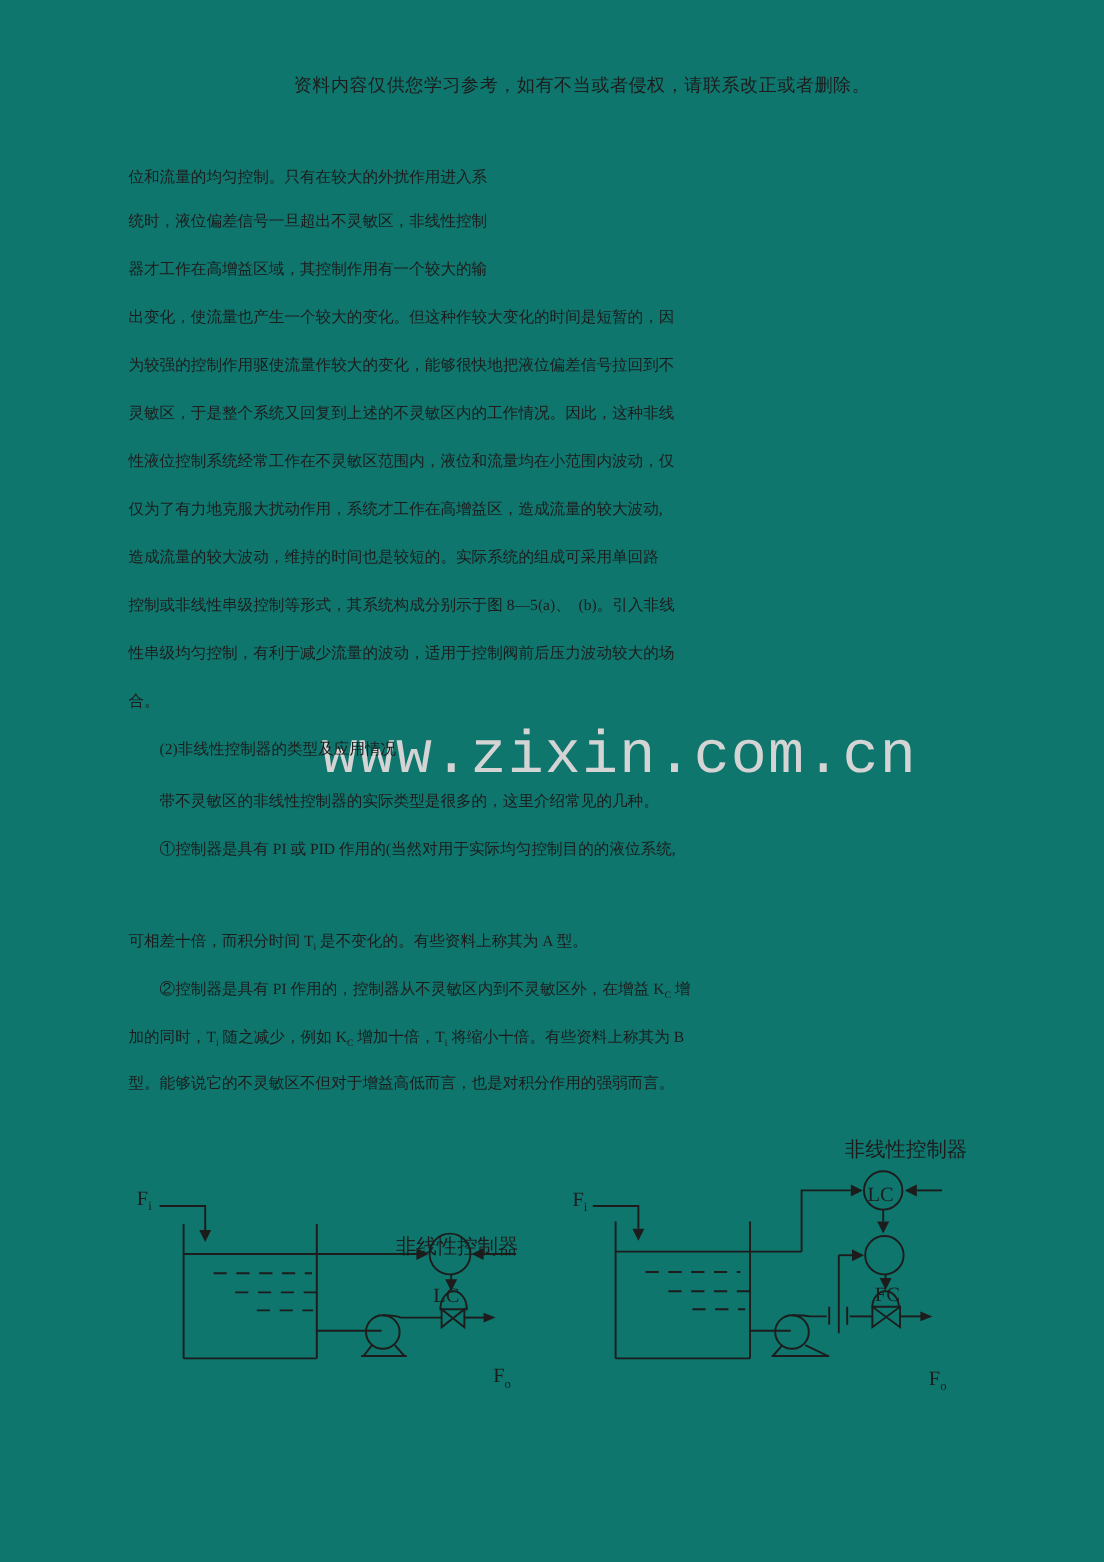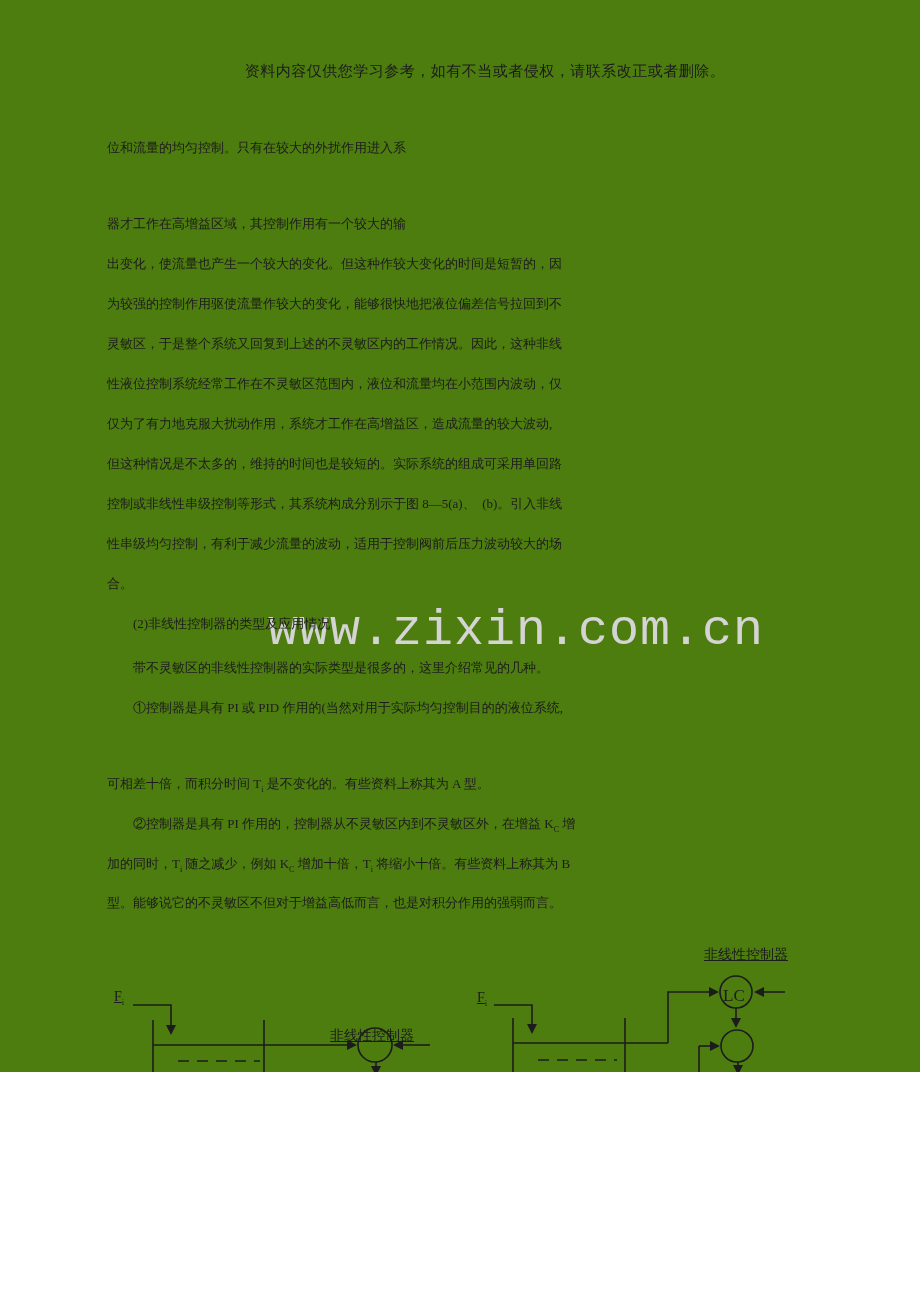--- a/index.html
+++ b/index.html
@@ -1,55 +1,56 @@
 <!DOCTYPE html>
 <html><head>
 <meta charset="utf-8">
 <style>
   html,body { margin:0; padding:0; background:#fff; }
   .page {
-    position:relative; width:920px; height:1072px; background:#4d7c0f;
+    position:relative; width:920px; height:1302px; background:#0f766e;
     font-family:"Liberation Serif","DejaVu Serif",serif; color:#1c1c1c; overflow:hidden;
   }
   .hdr {
     position:absolute; top:62px; left:25px; width:920px;
     text-align:center; font-size:15px; letter-spacing:0.5px;
   }
   .wm {
     position:absolute; top:602px; left:268px; z-index:0;
     font-family:Liberation Mono, monospace;
     font-size:50px; color:#d4d4d4; letter-spacing:1px; white-space:nowrap;
   }
   .bl {
     position:absolute; left:107px; z-index:1;
     font-size:13px; line-height:27px; white-space:pre; letter-spacing:0px;
   }
   sub { font-size:0.62em; line-height:0; }
   .lbl { position:absolute; z-index:3; white-space:nowrap; }
-  .f19 { font-size:14px;text-decoration:underline; }
+  .f19 { font-size:17px; }
   .f17 { font-size:17px; }
   svg.fig { position:absolute; left:0; top:0; z-index:2; }
 </style>
 </head>
 <body>
 
 <div class="page">
 
   <div class="hdr">资料内容仅供您学习参考，如有不当或者侵权，请联系改正或者删除。</div>
 
   <div class="wm">www.zixin.com.cn</div>
 
   <div class="bl" style="top:134px">位和流量的均匀控制。只有在较大的外扰作用进入系</div>
+  <div class="bl" style="top:170px">统时，液位偏差信号一旦超出不灵敏区，非线性控制</div>
   <div class="bl" style="top:210px">器才工作在高增益区域，其控制作用有一个较大的输</div>
   <div class="bl" style="top:250px">出变化，使流量也产生一个较大的变化。但这种作较大变化的时间是短暂的，因</div>
   <div class="bl" style="top:290px">为较强的控制作用驱使流量作较大的变化，能够很快地把液位偏差信号拉回到不</div>
   <div class="bl" style="top:330px">灵敏区，于是整个系统又回复到上述的不灵敏区内的工作情况。因此，这种非线</div>
   <div class="bl" style="top:370px">性液位控制系统经常工作在不灵敏区范围内，液位和流量均在小范围内波动，仅</div>
   <div class="bl" style="top:410px">仅为了有力地克服大扰动作用，系统才工作在高增益区，造成流量的较大波动,</div>
-  <div class="bl" style="top:450px">但这种情况是不太多的，维持的时间也是较短的。实际系统的组成可采用单回路</div>
+  <div class="bl" style="top:450px">造成流量的较大波动，维持的时间也是较短的。实际系统的组成可采用单回路</div>
   <div class="bl" style="top:490px">控制或非线性串级控制等形式，其系统构成分别示于图 8—5(a)、  (b)。引入非线</div>
   <div class="bl" style="top:530px">性串级均匀控制，有利于减少流量的波动，适用于控制阀前后压力波动较大的场</div>
   <div class="bl" style="top:570px">合。</div>
   <div class="bl" style="top:610px">　　(2)非线性控制器的类型及应用情况</div>
   <div class="bl" style="top:654px">　　带不灵敏区的非线性控制器的实际类型是很多的，这里介绍常见的几种。</div>
   <div class="bl" style="top:694px">　　①控制器是具有 PI 或 PID 作用的(当然对用于实际均匀控制目的的液位系统,</div>
   <div class="bl" style="top:770px">可相差十倍，而积分时间 T<sub>i</sub> 是不变化的。有些资料上称其为 A 型。</div>
   <div class="bl" style="top:810px">　　②控制器是具有 PI 作用的，控制器从不灵敏区内到不灵敏区外，在增益 K<sub>C</sub> 增</div>
   <div class="bl" style="top:850px">加的同时，T<sub>i</sub> 随之减少，例如 K<sub>C</sub> 增加十倍，T<sub>i</sub> 将缩小十倍。有些资料上称其为 B</div>
   <div class="bl" style="top:889px">型。能够说它的不灵敏区不但对于增益高低而言，也是对积分作用的强弱而言。</div>

